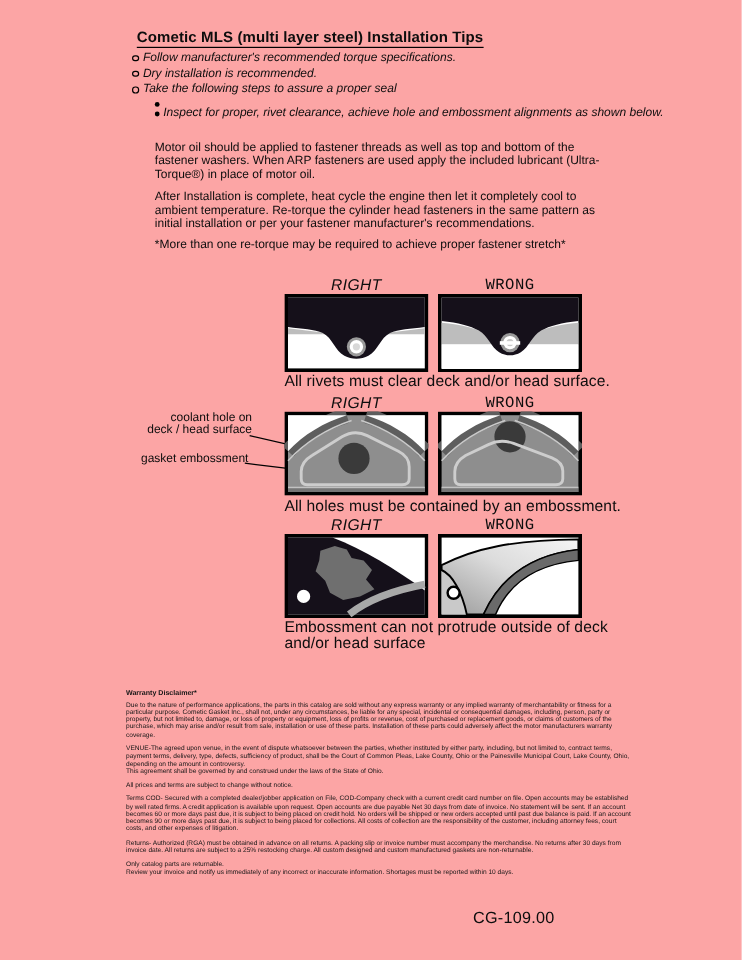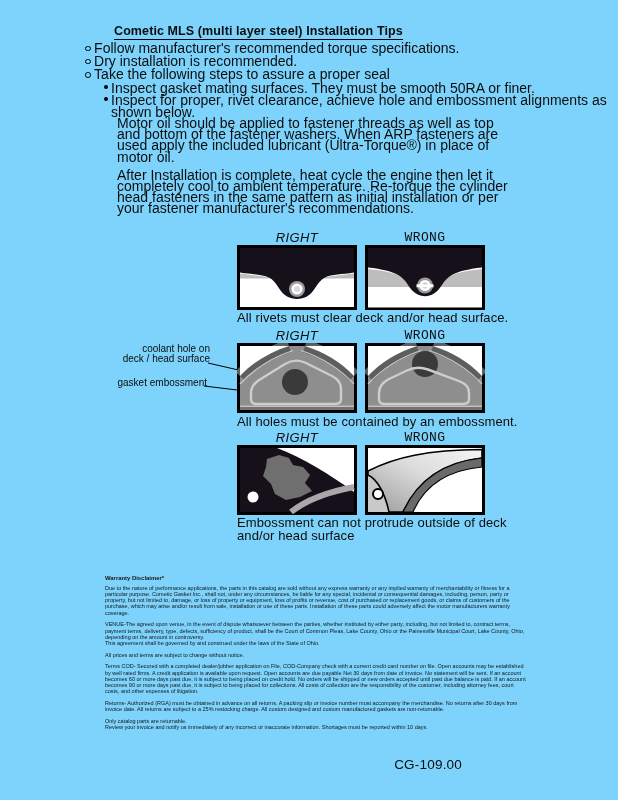--- a/index.html
+++ b/index.html
@@ -7,38 +7,38 @@
     --panel-black:#15101a;
     --steel-gray:#8e8e8e;
     --wedge-gray:#bdbdbd;
   }
   html,body{margin:0;padding:0;}
   body{
     width:618px;height:800px;background:#ffffff;
     font-family:"Liberation Sans", sans-serif;color:var(--ink);
     position:relative;overflow:hidden;
   }
-  .page{position:absolute;inset:0;background:#7dd3fc;}
+  .page{position:absolute;inset:0;background:#fca5a5;}
 
   .title{
     position:absolute;left:114px;top:24px;margin:0;
     font-size:12.5px;font-weight:bold;letter-spacing:0.1px;
     padding-bottom:1px;border-bottom:1.7px solid #000;display:inline-block;
   }
 
-  .bullets{position:absolute;left:85px;top:42px;margin:0;padding:0;list-style:none;
-    font-size:14px;line-height:13.2px;}
+  .bullets{position:absolute;left:110px;top:42px;margin:0;padding:0;list-style:none;
+    font-size:10px;line-height:13.2px;font-style:italic;}
   .bullets li{display:flex;align-items:flex-start;}
   .bullets li.sub{margin-left:19px;line-height:12px;}
   .mo{width:3.6px;height:3.6px;border:1px solid #000;border-radius:50%;margin:3.6px 3.5px 0 0;flex:none;}
   .mf{width:4px;height:4px;background:#000;border-radius:50%;margin:3.6px 3px 0 0;flex:none;}
 
   .diesel{position:absolute;left:113px;top:118px;width:403px;}
   .diesel h2{font-size:11.5px;margin:0 0 6px 0;}
-  .diesel p{font-size:14px;line-height:11.2px;margin:0 0 7px 4px;}
+  .diesel p{font-size:10px;line-height:11.2px;margin:0 0 7px 16px;}
 
   .lbl{position:absolute;width:120px;text-align:center;font-size:13px;letter-spacing:0.4px;}
   .col1{left:237px;font-style:italic;} .col2{left:365px;font-family:Liberation Mono, monospace;}
   .lr1{top:230px;} .lr2{top:328px;} .lr3{top:430px;}
 
   .panel{position:absolute;width:120px;}
   .panel svg{display:block;width:100%;height:100%;}
   .pr1{top:245px;height:65px;}
   .pr2{top:343px;height:70px;}
   .pr3{top:445px;height:70px;}
@@ -72,31 +72,31 @@
     <li>
         <span class="mo"></span>
         <span>Dry installation is recommended.</span>
       </li>
     <li>
         <span class="mo"></span>
         <span>Take the following steps to assure a proper seal</span>
       </li>
     <li class="sub">
         <span class="mf"></span>
-        <span>Inspect gasket mating surfaces.  They must be smooth 50RA or finer.</span>
       </li>
     <li class="sub">
         <span class="mf"></span>
         <span>Inspect for proper, rivet clearance, achieve hole and embossment alignments as shown below.</span>
       </li>
   </ul>
 
   <section class="diesel">
     <p>Motor oil should be applied to fastener threads as well as top and bottom of the fastener washers. When ARP fasteners are used apply the included lubricant (Ultra-Torque®) in place of motor oil.</p>
     <p>After Installation is complete, heat cycle the engine then let it completely cool to ambient temperature. Re-torque the cylinder head fasteners in the same pattern as initial installation or per your fastener manufacturer's recommendations.</p>
+    <p>*More than one re-torque may be required to achieve proper fastener stretch*</p>
   </section>
 
   <div class="lbl col1 lr1">RIGHT</div>
   <div class="lbl col2 lr1">WRONG</div>
 
   <div class="panel col1 pr1">
     <svg viewBox="0 0 120 65">
       <rect x="1.5" y="1.5" width="117" height="62" fill="#ffffff" stroke="#000" stroke-width="3"></rect>
       <path d="M3,28.5 L44,33.5 L3,33.5 Z" style="fill:var(--wedge-gray)"></path>
       <path d="M117,28.5 L76,33.5 L117,33.5 Z" style="fill:var(--wedge-gray)"></path>

